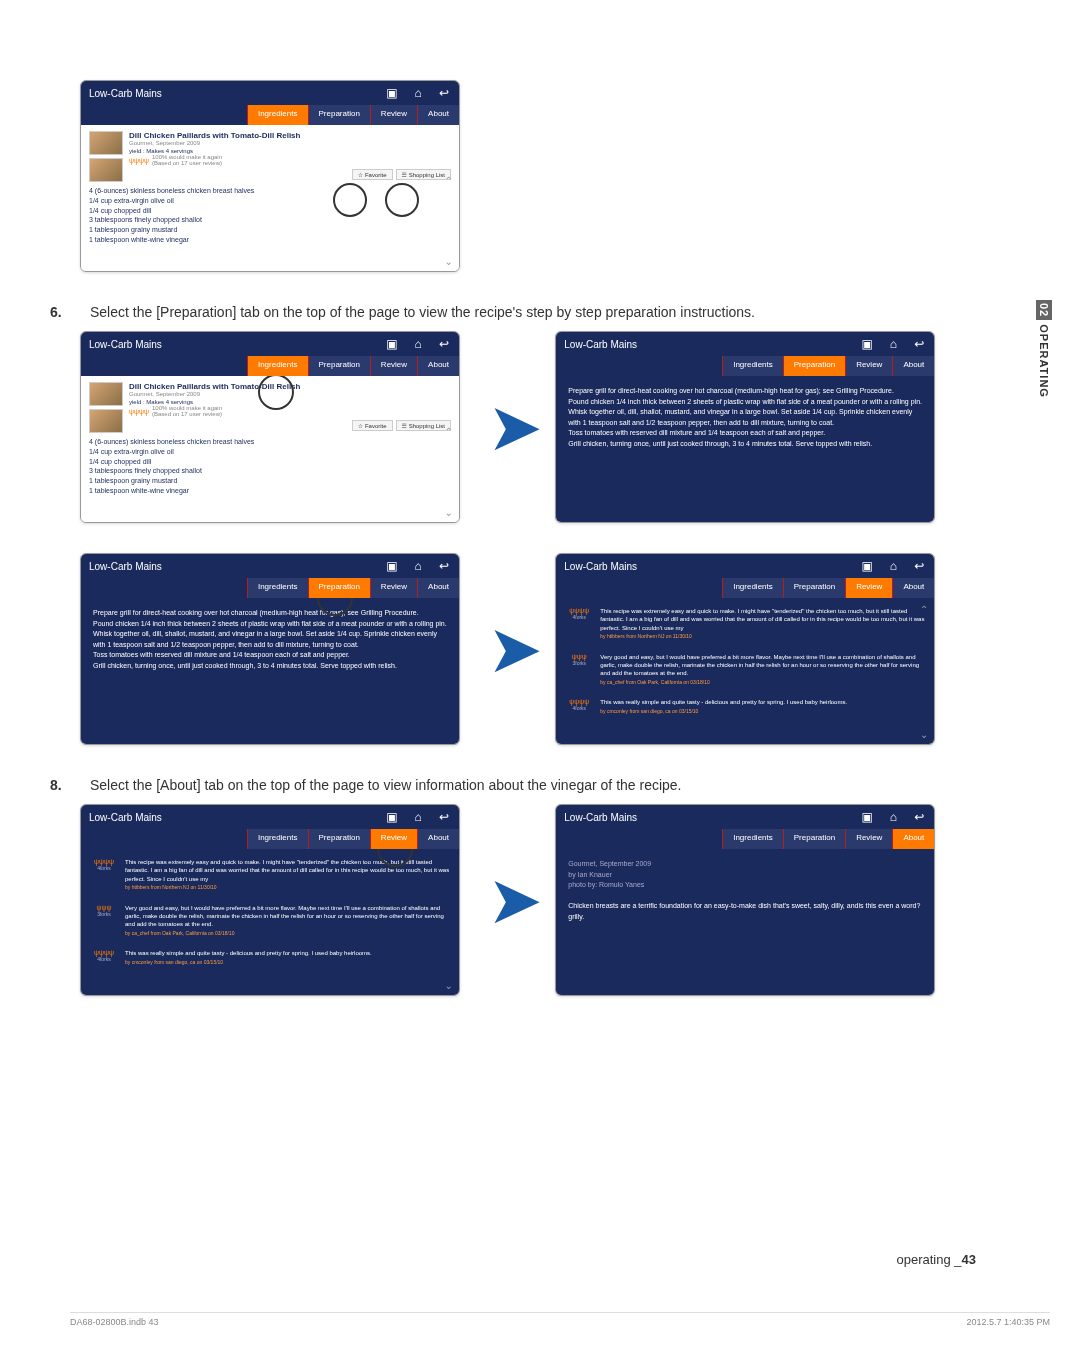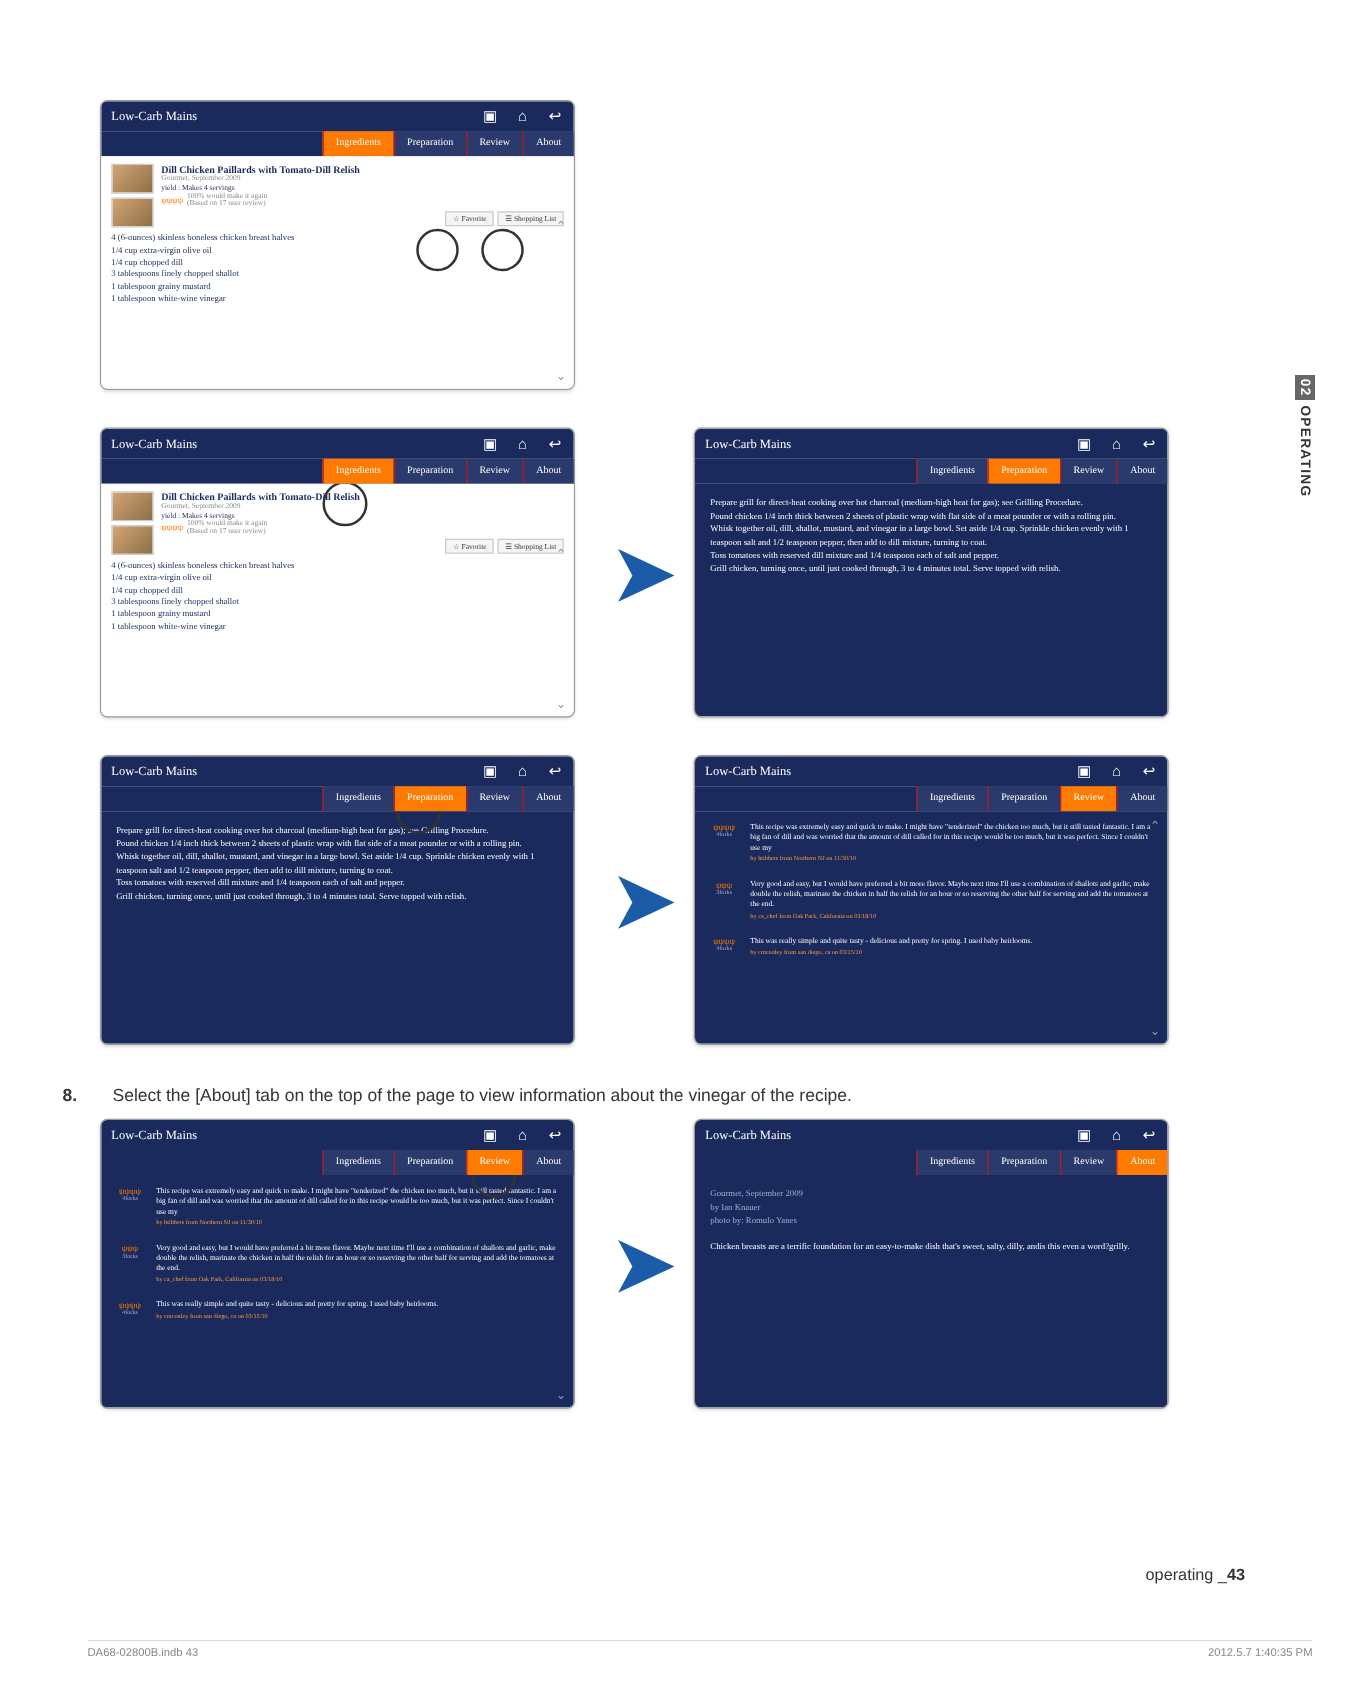--- a/index.html
+++ b/index.html
@@ -46,22 +46,21 @@
     .app-screen {
       width: 380px;
       border: 1px solid #999;
       border-radius: 6px;
       overflow: hidden;
       background: #fff;
       box-shadow: 0 1px 3px rgba(0,0,0,0.15);
     }
     
     .app-screen.tall {
-      height: 232px;
-      font-family: Liberation Serif, serif;
+      height: 192px;
     }
     
     .app-header {
       background: #1a2a5c;
       color: #fff;
       height: 24px;
       display: flex;
       align-items: center;
       justify-content: space-between;
       padding: 0 8px;
@@ -279,21 +278,21 @@
     .scroll-arrow {
       position: absolute;
       right: 6px;
       font-size: 10px;
       color: #999;
     }
     
     .footer {
       position: absolute;
       bottom: 80px;
-      right: 84px;
+      right: 104px;
       font-size: 13px;
     }
     
     .footer .page {
       font-weight: bold;
     }
     
     .indb-footer {
       position: absolute;
       bottom: 20px;
@@ -363,20 +362,23 @@
         <span class="scroll-arrow" style="top:50px">⌃</span>
         <span class="scroll-arrow" style="bottom:4px">⌄</span>
         <div class="circle-callout" style="width:34px;height:34px;top:58px;left:252px"></div>
         <div class="circle-callout" style="width:34px;height:34px;top:58px;left:304px"></div>
       </div>
     </div>
   </div>
 </div>
 
 <div class="step">
+  <p class="step-text">
+    <span class="step-num">6.</span><span>Select the [Preparation] tab on the top of the page to view the recipe's step by step preparation instructions.</span>
+  </p>
   <div class="screenshots-row">
     <div class="app-screen tall">
       <div class="app-header">
         <span class="app-title">Low-Carb Mains</span>
         <div class="header-icons">
           <span class="header-icon">▣</span>
           <span class="header-icon">⌂</span>
           <span class="header-icon">↩</span>
         </div>
       </div>

